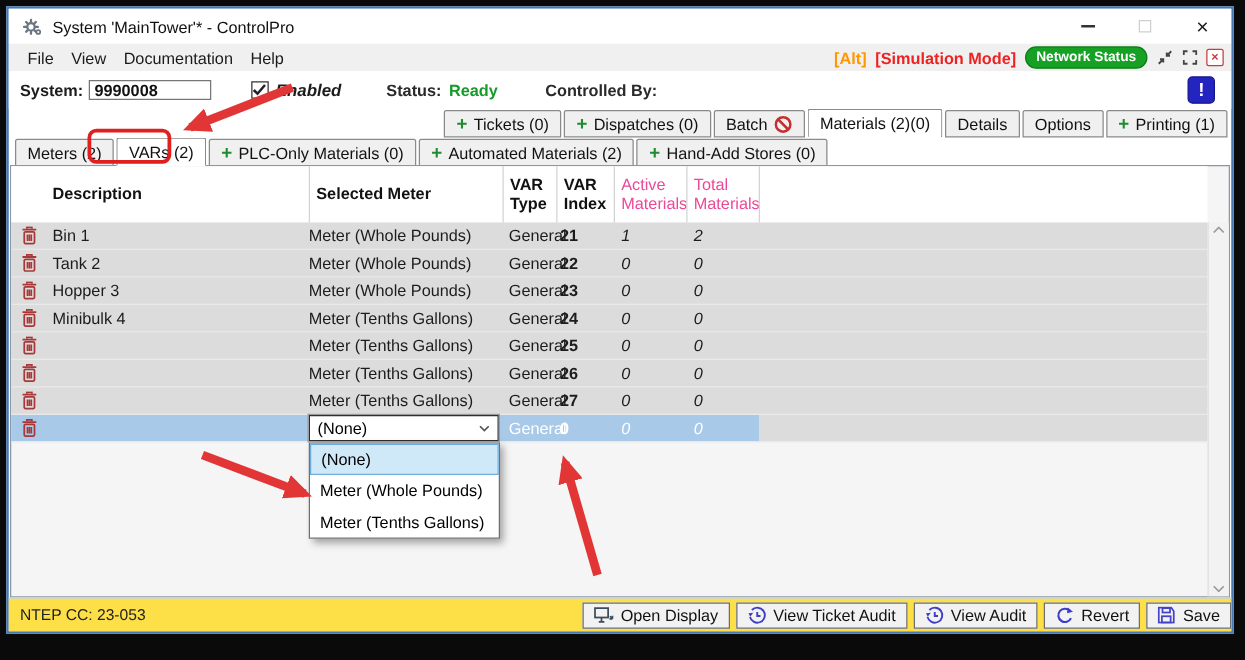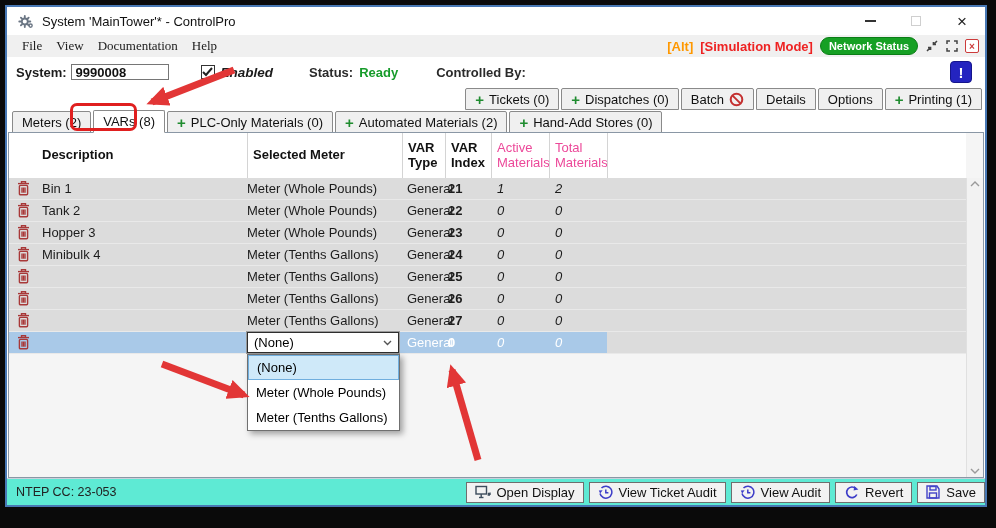--- a/index.html
+++ b/index.html
@@ -19,21 +19,21 @@
   .appicon { width:17px; height:17px; margin-right:8px; }
   .title { font-size:13px; color:#111; }
   .wincontrols { margin-left:auto; display:flex; align-items:center; height:100%; }
   .winbtn { width:46px; height:100%; display:flex; align-items:center; justify-content:center; }
   .min-glyph { width:11px; height:2px; background:#333; }
   .max-glyph { width:10px; height:10px; border:1px solid #cfcfcf; }
   .close-glyph { font-size:17px; color:#222; line-height:1; }
   
   .menubar { position:absolute; left:0; top:28px; right:0; height:22px; background:#f0f0f0;
     display:flex; align-items:center; padding:0 6px 0 8px; font-size:13px; color:#1a1a1a; }
-  .menuitem { padding:0 7px;font-family:Liberation Serif, serif; }
+  .menuitem { padding:0 7px; }
   .menuright { margin-left:auto; display:flex; align-items:center; gap:7px; }
   .alt-badge { color:#ff9800; font-weight:bold; font-size:13px; }
   .sim-badge { color:#ee2222; font-weight:bold; font-size:13px; }
   .net-badge { background:#16a024; border:1px solid #0b7d16; color:#fff; font-weight:bold;
     font-size:11px; padding:2px 8px; border-radius:9px; }
   .mini-ico { width:13px; height:13px; display:flex; align-items:center; justify-content:center; }
   .red-x-box { width:14px; height:14px; border:1px solid #cc3b3b; border-radius:2px; color:#cc3b3b;
     font-size:10px; font-weight:bold; display:flex; align-items:center; justify-content:center; background:#fff; }
   
   .toolbar { position:absolute; left:0; top:50px; right:0; height:30px; background:#fff;
@@ -87,21 +87,21 @@
   .scrollbar { position:absolute; right:0; top:45px; bottom:0; width:17px; background:#f2f2f2;
     border-left:1px solid #e0e0e0; }
   .sb-up { position:absolute; top:3px; left:3px; }
   .sb-dn { position:absolute; bottom:3px; left:3px; }
   
   .popup { position:absolute; left:240px; top:347px; width:153px; background:#fff;
     border:1px solid #707070; box-shadow:3px 3px 6px rgba(0,0,0,0.35); z-index:20; font-size:13px; }
   .popup .opt { height:25px; display:flex; align-items:center; padding-left:8px; color:#000; }
   .popup .opt.sel { background:#cfe9f9; border:1px solid #70aede; }
   
-  .statusbar { position:absolute; left:0; right:0; bottom:0; height:27px; background:#5eead4;
+  .statusbar { position:absolute; left:0; right:0; bottom:0; height:27px; background:#fde047;
     border-top:1px solid #c9d2dc; display:flex; align-items:center; }
   .ntep { margin-left:9px; font-size:12.5px; color:#222; }
   .btnrow { margin-left:auto; display:flex; gap:5px; }
   .sbtn { height:21px; border:1px solid #6e6e6e; background:#f2f2f2; display:flex; align-items:center;
     gap:6px; padding:0 8px; font-size:13px; color:#111; }
   
   .anno-rect { position:absolute; left:70px; top:103px; width:67px; height:28px;
     border:3px solid #e01f1f; border-radius:7px; z-index:40; pointer-events:none; }
   .overlay { position:absolute; left:0; top:0; z-index:50; pointer-events:none; }
 </style>
@@ -190,38 +190,41 @@
         <span class="plus">+</span>
         <span>Dispatches (0)</span>
       </div>
     <div class="tab">
         <span>Batch</span>
       <svg class="nosym" viewBox="0 0 15 15">
         <circle cx="7.5" cy="7.5" r="5.8" fill="none" stroke="#c43030" stroke-width="2"></circle>
         <line x1="3.6" y1="3.6" x2="11.4" y2="11.4" stroke="#c43030" stroke-width="2"></line>
       </svg>
     </div>
+    <div class="tab active">
+        <span>Materials (2)(0)</span>
+      </div>
     <div class="tab">
         <span>Details</span>
       </div>
     <div class="tab">
         <span>Options</span>
       </div>
     <div class="tab">
         <span class="plus">+</span>
         <span>Printing (1)</span>
       </div>
   </div>
 
   <div class="tabs2">
     <div class="tab">
         <span>Meters (2)</span>
       </div>
     <div class="tab active">
-        <span>VARs (8)</span>
+        <span>VARs (2)</span>
       </div>
     <div class="tab">
         <span class="plus">+</span>
         <span>PLC-Only Materials (0)</span>
       </div>
     <div class="tab">
         <span class="plus">+</span>
         <span>Automated Materials (2)</span>
       </div>
     <div class="tab">

